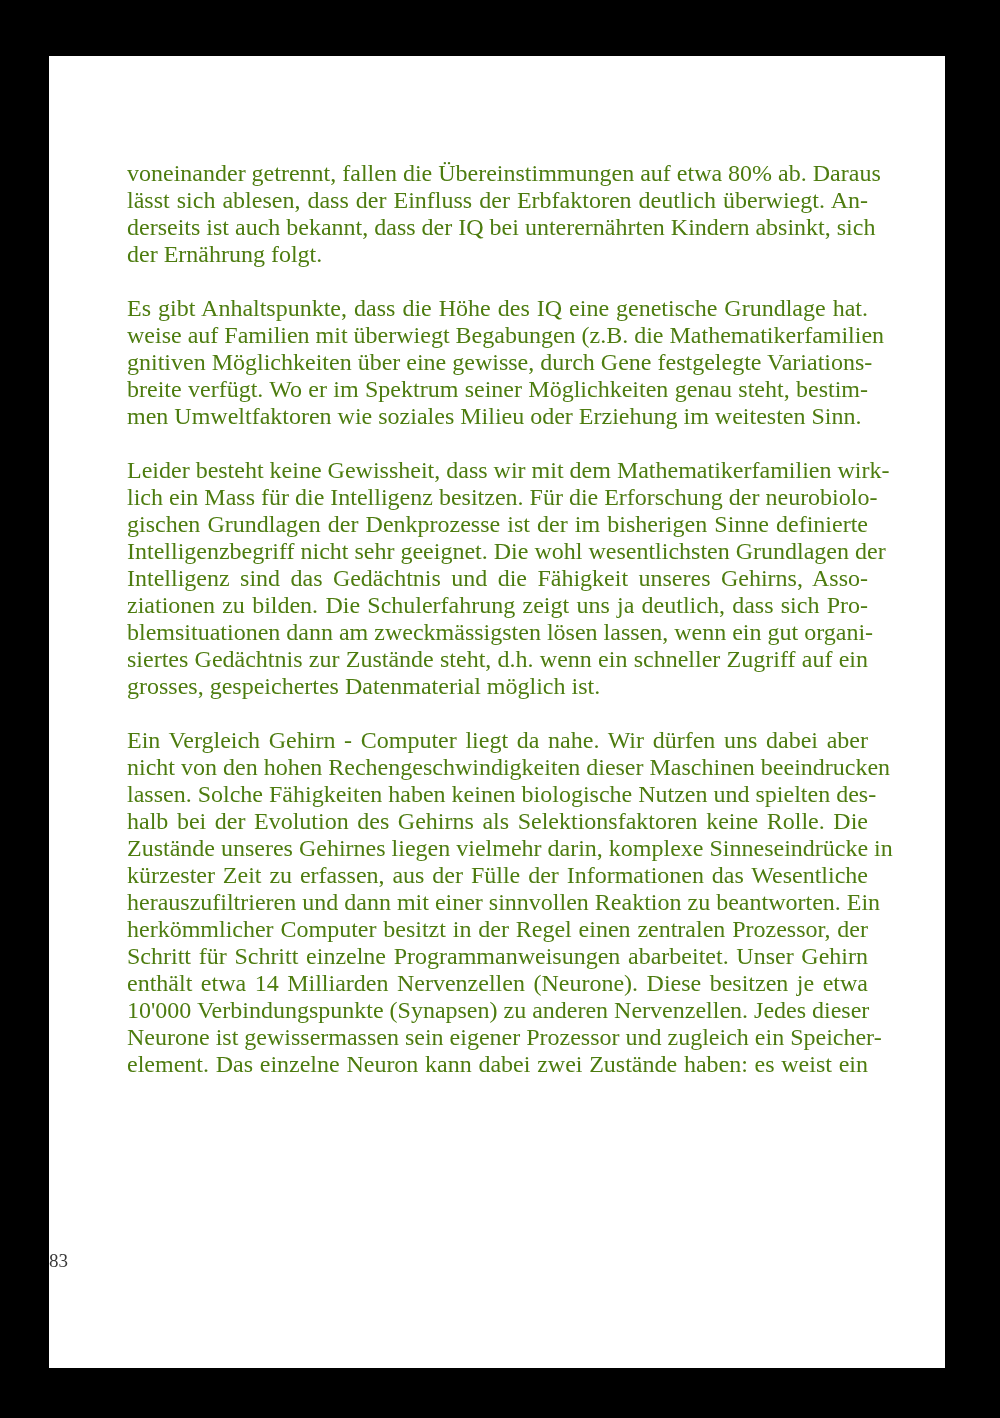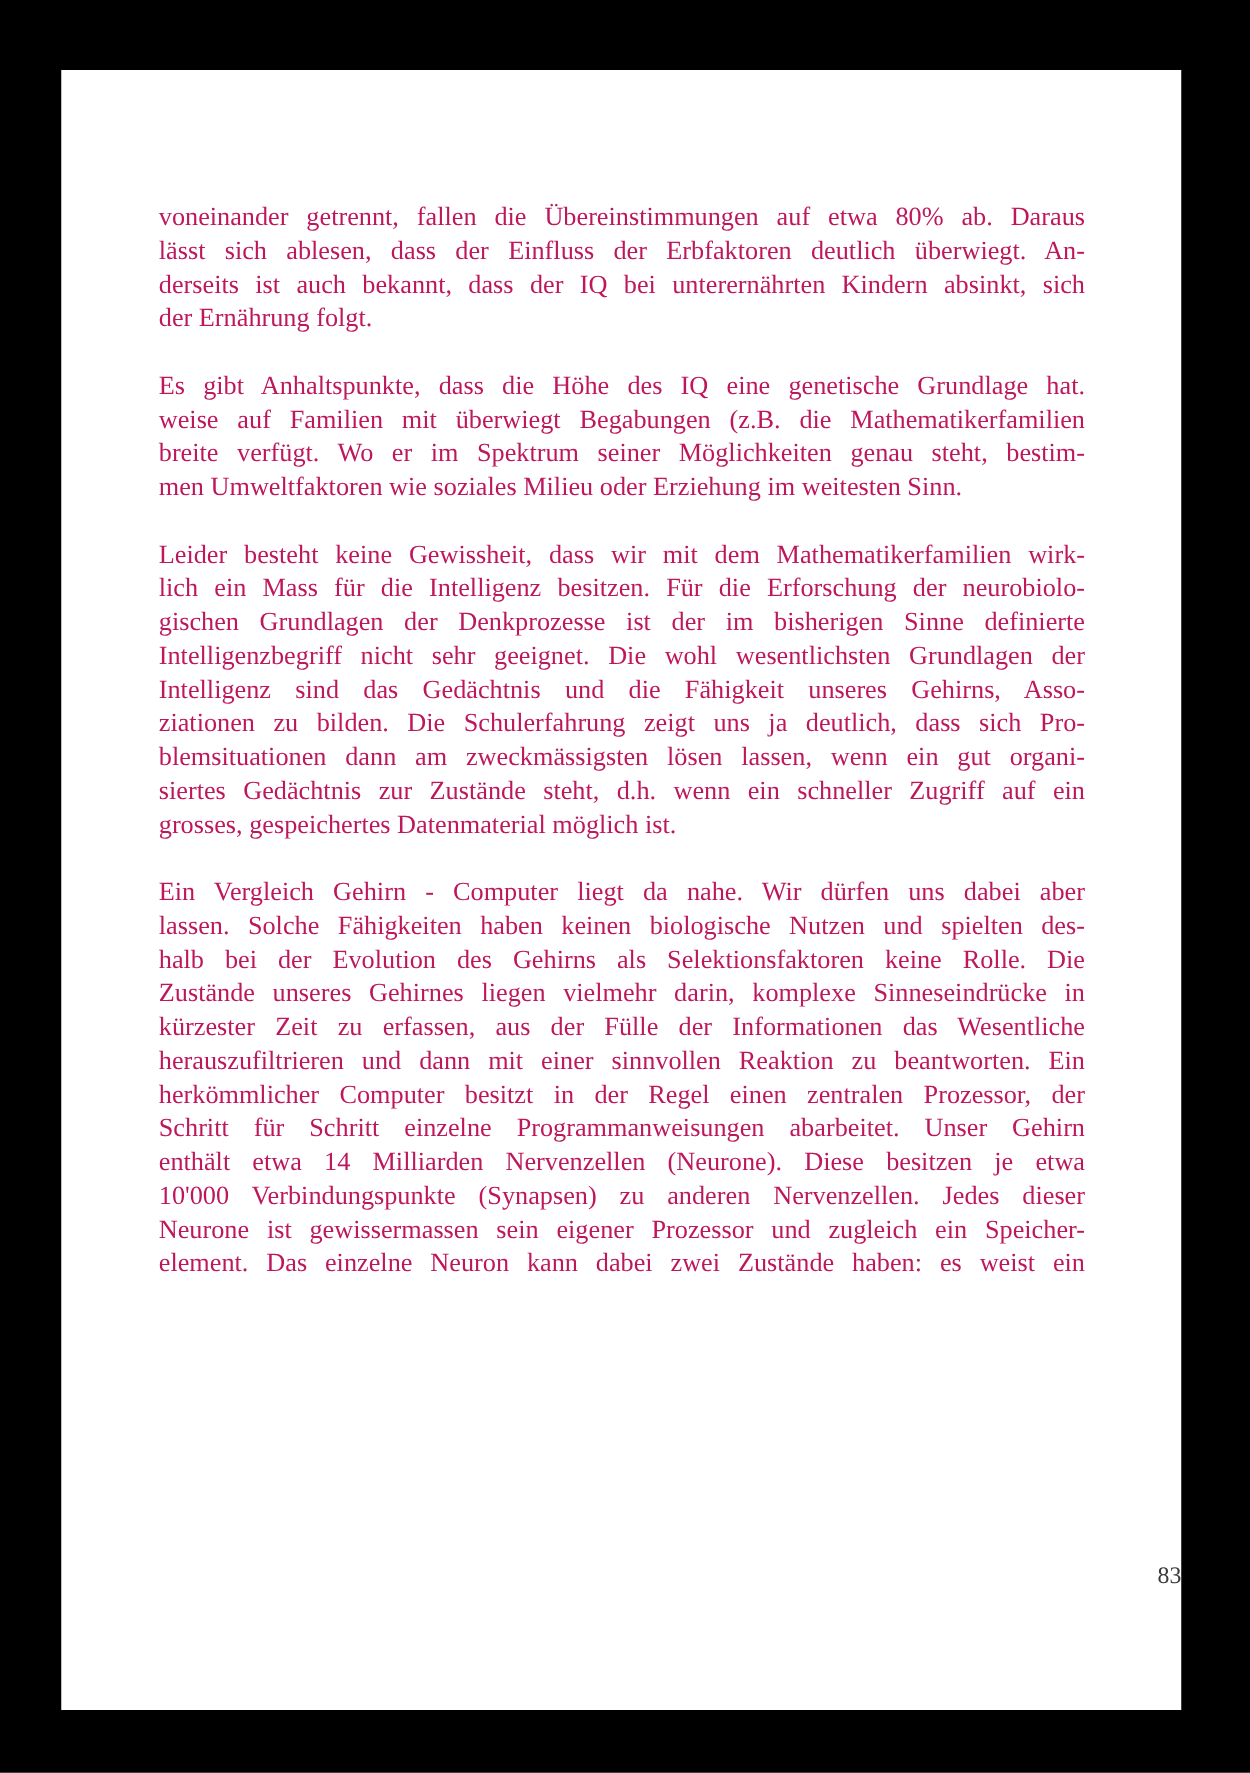--- a/index.html
+++ b/index.html
@@ -20,44 +20,44 @@
     width: 896px;
     height: 1312px;
     background: #ffffff;
   }
   .text-block {
     position: absolute;
     left: 78px;
     top: 104px;
     width: 741px;
     font-family: "Liberation Serif", serif;
-    font-size: 21px;
+    font-size: 24px;
     line-height: 27px;
-    color: #be185d;
+    color: #4d7c0f;
   }
   .para {
     margin: 0 0 27px 0;
     text-align: justify;
   }
   .line {
     display: block;
     text-align: justify;
     text-align-last: justify;
     white-space: nowrap;
     height: 27px;
   }
   .line.last {
     text-align-last: left;
   }
   .page-number {
     position: absolute;
     left: 0;
     width: 100%;
     top: 1194px;
-    text-align: right;
+    text-align: left;
     font-family: "Liberation Serif", serif;
     font-size: 19px;
     color: #3a3a3a;
   }
 </style>
 </head>
 <body>
 
 <div class="page">
   <div class="text-block">
@@ -65,38 +65,40 @@
     <div class="para">
       <span class="line">voneinander getrennt, fallen die Übereinstimmungen auf etwa 80% ab. Daraus</span>
       <span class="line">lässt sich ablesen, dass der Einfluss der Erbfaktoren deutlich überwiegt. An-</span>
       <span class="line">derseits ist auch bekannt, dass der IQ bei unterernährten Kindern absinkt, sich</span>
       <span class="line last">der Ernährung folgt.</span>
     </div>
 
     <div class="para">
       <span class="line">Es gibt Anhaltspunkte, dass die Höhe des IQ eine genetische Grundlage hat.</span>
       <span class="line">weise auf Familien mit überwiegt Begabungen (z.B. die Mathematikerfamilien</span>
+      <span class="line">gnitiven Möglichkeiten über eine gewisse, durch Gene festgelegte Variations-</span>
       <span class="line">breite verfügt. Wo er im Spektrum seiner Möglichkeiten genau steht, bestim-</span>
       <span class="line last">men Umweltfaktoren wie soziales Milieu oder Erziehung im weitesten Sinn.</span>
     </div>
 
     <div class="para">
       <span class="line">Leider besteht keine Gewissheit, dass wir mit dem Mathematikerfamilien wirk-</span>
       <span class="line">lich ein Mass für die Intelligenz besitzen. Für die Erforschung der neurobiolo-</span>
       <span class="line">gischen Grundlagen der Denkprozesse ist der im bisherigen Sinne definierte</span>
       <span class="line">Intelligenzbegriff nicht sehr geeignet. Die wohl wesentlichsten Grundlagen der</span>
       <span class="line">Intelligenz sind das Gedächtnis und die Fähigkeit unseres Gehirns, Asso-</span>
       <span class="line">ziationen zu bilden. Die Schulerfahrung zeigt uns ja deutlich, dass sich Pro-</span>
       <span class="line">blemsituationen dann am zweckmässigsten lösen lassen, wenn ein gut organi-</span>
       <span class="line">siertes Gedächtnis zur Zustände steht, d.h. wenn ein schneller Zugriff auf ein</span>
       <span class="line last">grosses, gespeichertes Datenmaterial möglich ist.</span>
     </div>
 
     <div class="para">
       <span class="line">Ein Vergleich Gehirn - Computer liegt da nahe. Wir dürfen uns dabei aber</span>
+      <span class="line">nicht von den hohen Rechengeschwindigkeiten dieser Maschinen beeindrucken</span>
       <span class="line">lassen. Solche Fähigkeiten haben keinen biologische Nutzen und spielten des-</span>
       <span class="line">halb bei der Evolution des Gehirns als Selektionsfaktoren keine Rolle. Die</span>
       <span class="line">Zustände unseres Gehirnes liegen vielmehr darin, komplexe Sinneseindrücke in</span>
       <span class="line">kürzester Zeit zu erfassen, aus der Fülle der Informationen das Wesentliche</span>
       <span class="line">herauszufiltrieren und dann mit einer sinnvollen Reaktion zu beantworten. Ein</span>
       <span class="line">herkömmlicher Computer besitzt in der Regel einen zentralen Prozessor, der</span>
       <span class="line">Schritt für Schritt einzelne Programmanweisungen abarbeitet. Unser Gehirn</span>
       <span class="line">enthält etwa 14 Milliarden Nervenzellen (Neurone). Diese besitzen je etwa</span>
       <span class="line">10'000 Verbindungspunkte (Synapsen) zu anderen Nervenzellen. Jedes dieser</span>
       <span class="line">Neurone ist gewissermassen sein eigener Prozessor und zugleich ein Speicher-</span>

